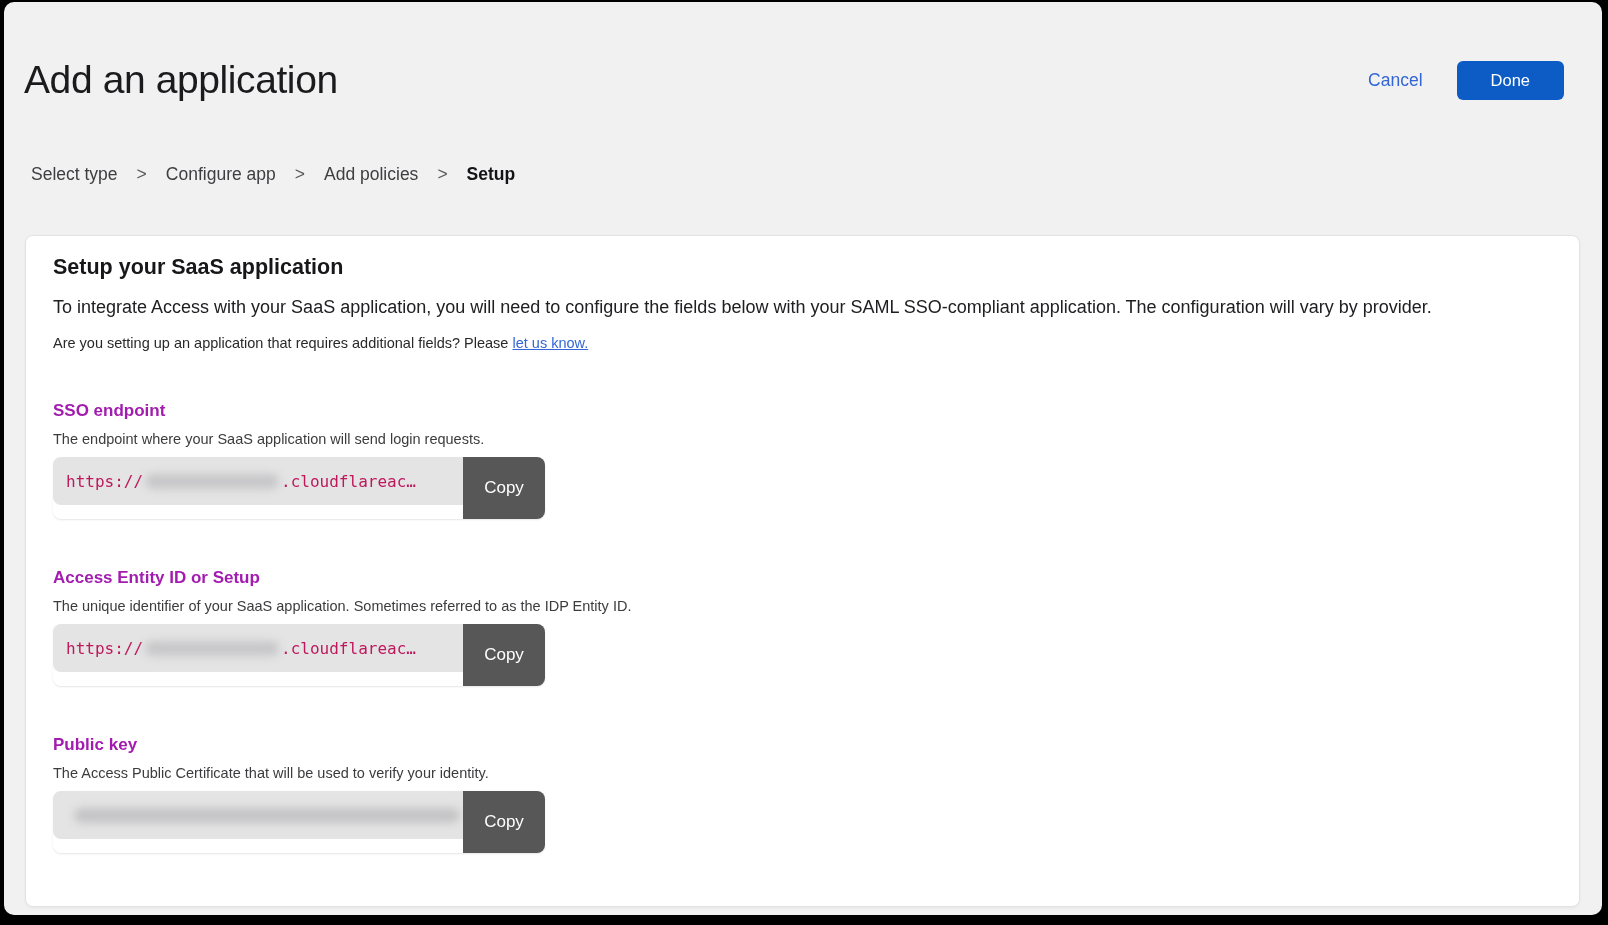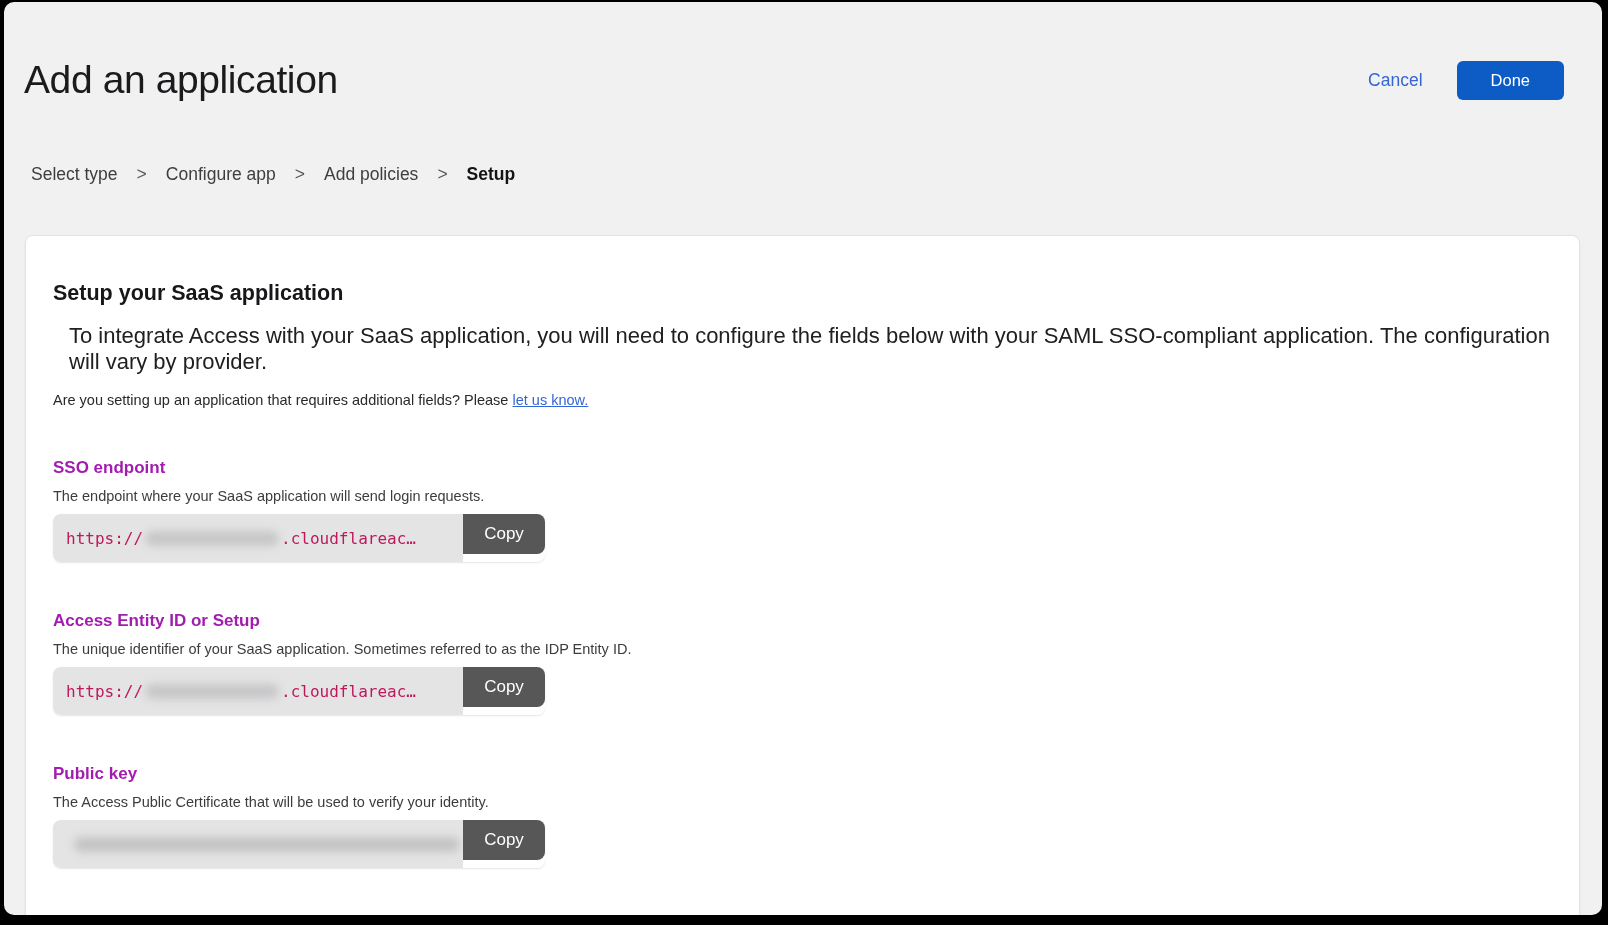--- a/index.html
+++ b/index.html
@@ -73,33 +73,32 @@
   .crumb { cursor: pointer; }
   .crumb-sep { color: #58585a; }
   .crumb.current { font-weight: 700; color: #141416; }
   
   .card {
     background: var(--card_bg, #fff);
     border: 1px solid #e3e3e5;
     border-radius: 8px;
     box-shadow: 0 1px 3px rgba(0,0,0,0.05);
     margin: 50px 22px 0 21px;
-    padding: 45px 28px 53px 27px;
+    padding: 19px 28px 53px 27px;
   }
   .card-title {
     font-size: 21.5px;
     font-weight: 700;
     color: #17171a;
     margin-bottom: 17px;
   }
   .card-intro {
-    font-size: 22px;
+    font-size: 18px;
     color: #202023;
     margin-bottom: 17px;
-    margin-left: 16px;
   }
   .card-note {
     font-size: 14.5px;
     color: #29292c;
     margin-bottom: 50px;
   }
   .note-link {
     color: var(--link_blue, #3366d4);
     text-decoration: underline;
     cursor: pointer;
@@ -133,21 +132,21 @@
     align-items: center;
     padding-left: 13px;
     font-family: "DejaVu Sans Mono", monospace;
     font-size: 16px;
     color: #be185d;
     white-space: nowrap;
     overflow: hidden;
   }
   .copy-btn {
     width: 82px;
-    height: 40px;
+    height: 62px;
     background: var(--copy_gray, #575757);
     color: #fff;
     border: none;
     border-radius: 0 8px 8px 0;
     font-size: 17px;
     font-family: "Liberation Sans", sans-serif;
     cursor: pointer;
   }
   .redacted {
     display: inline-block;

